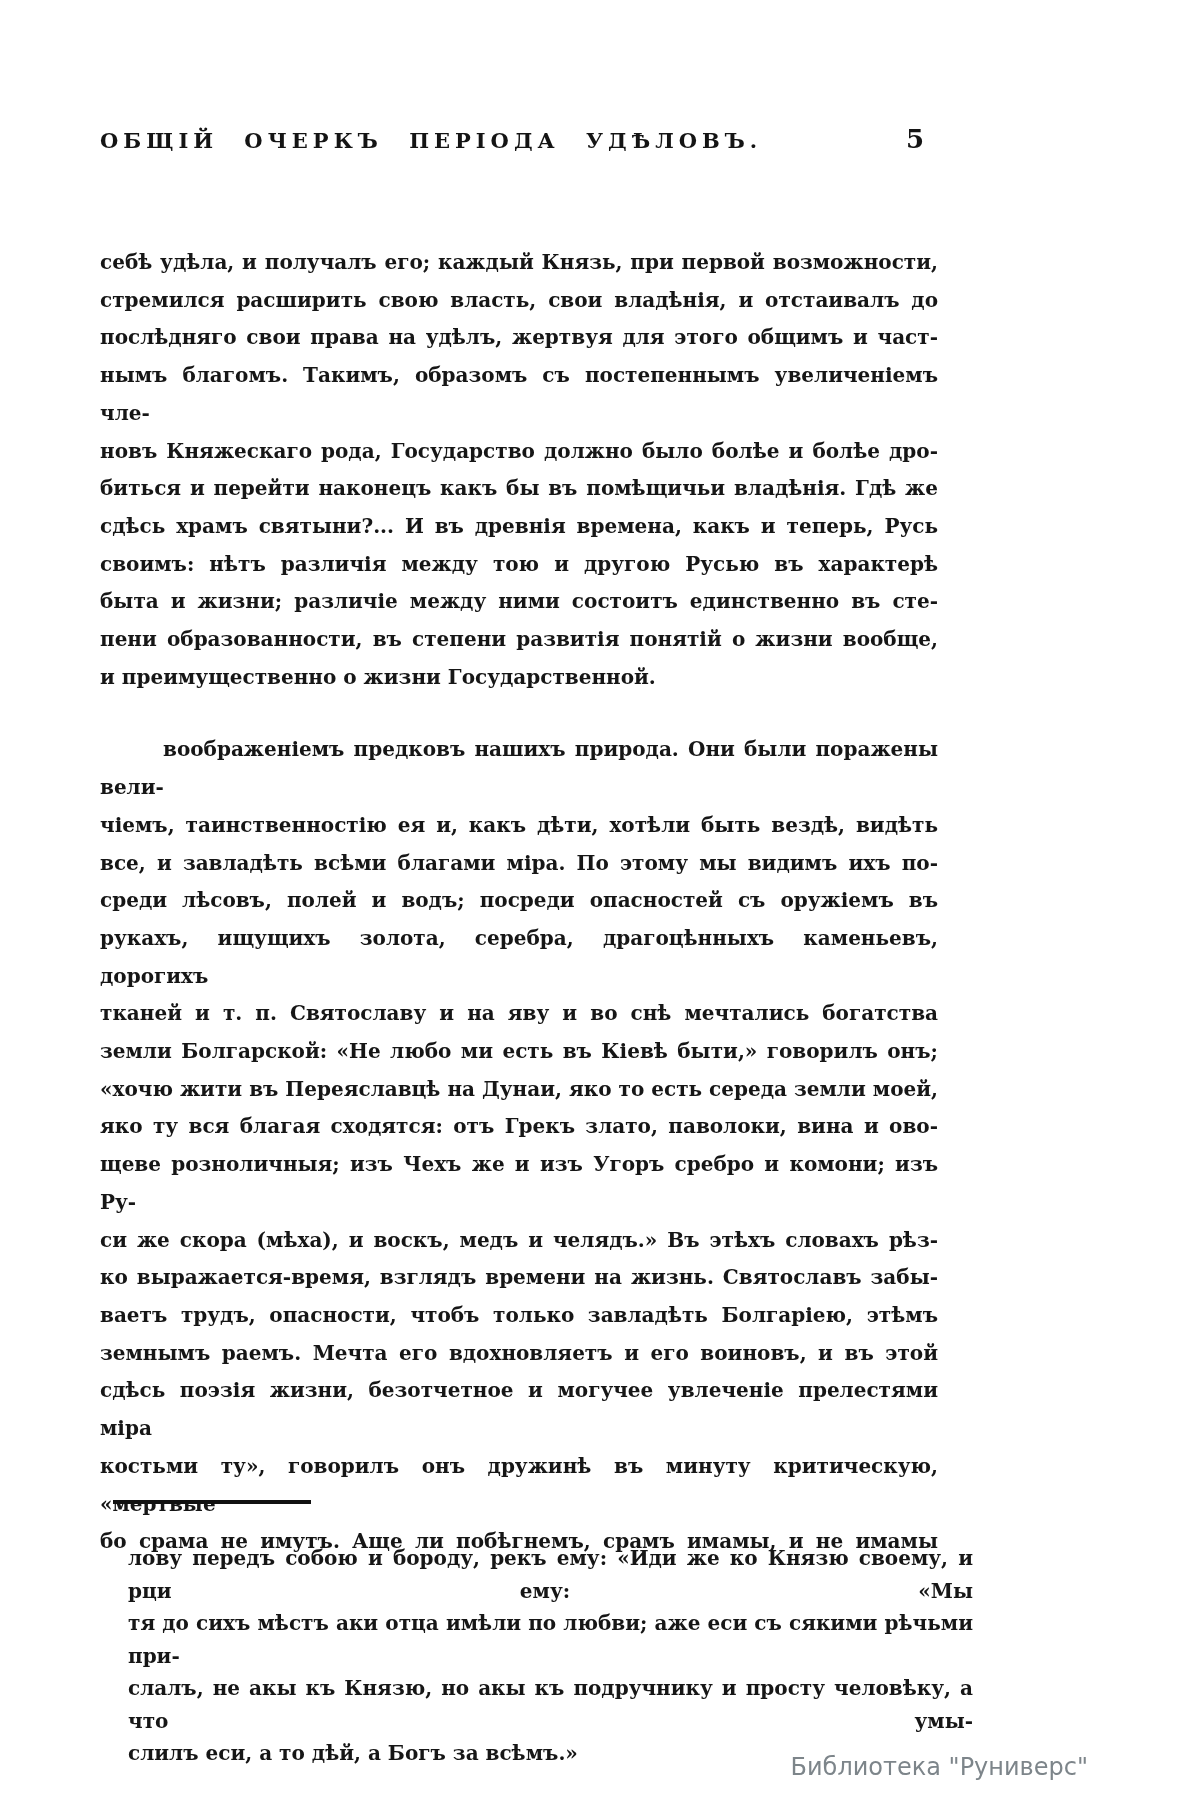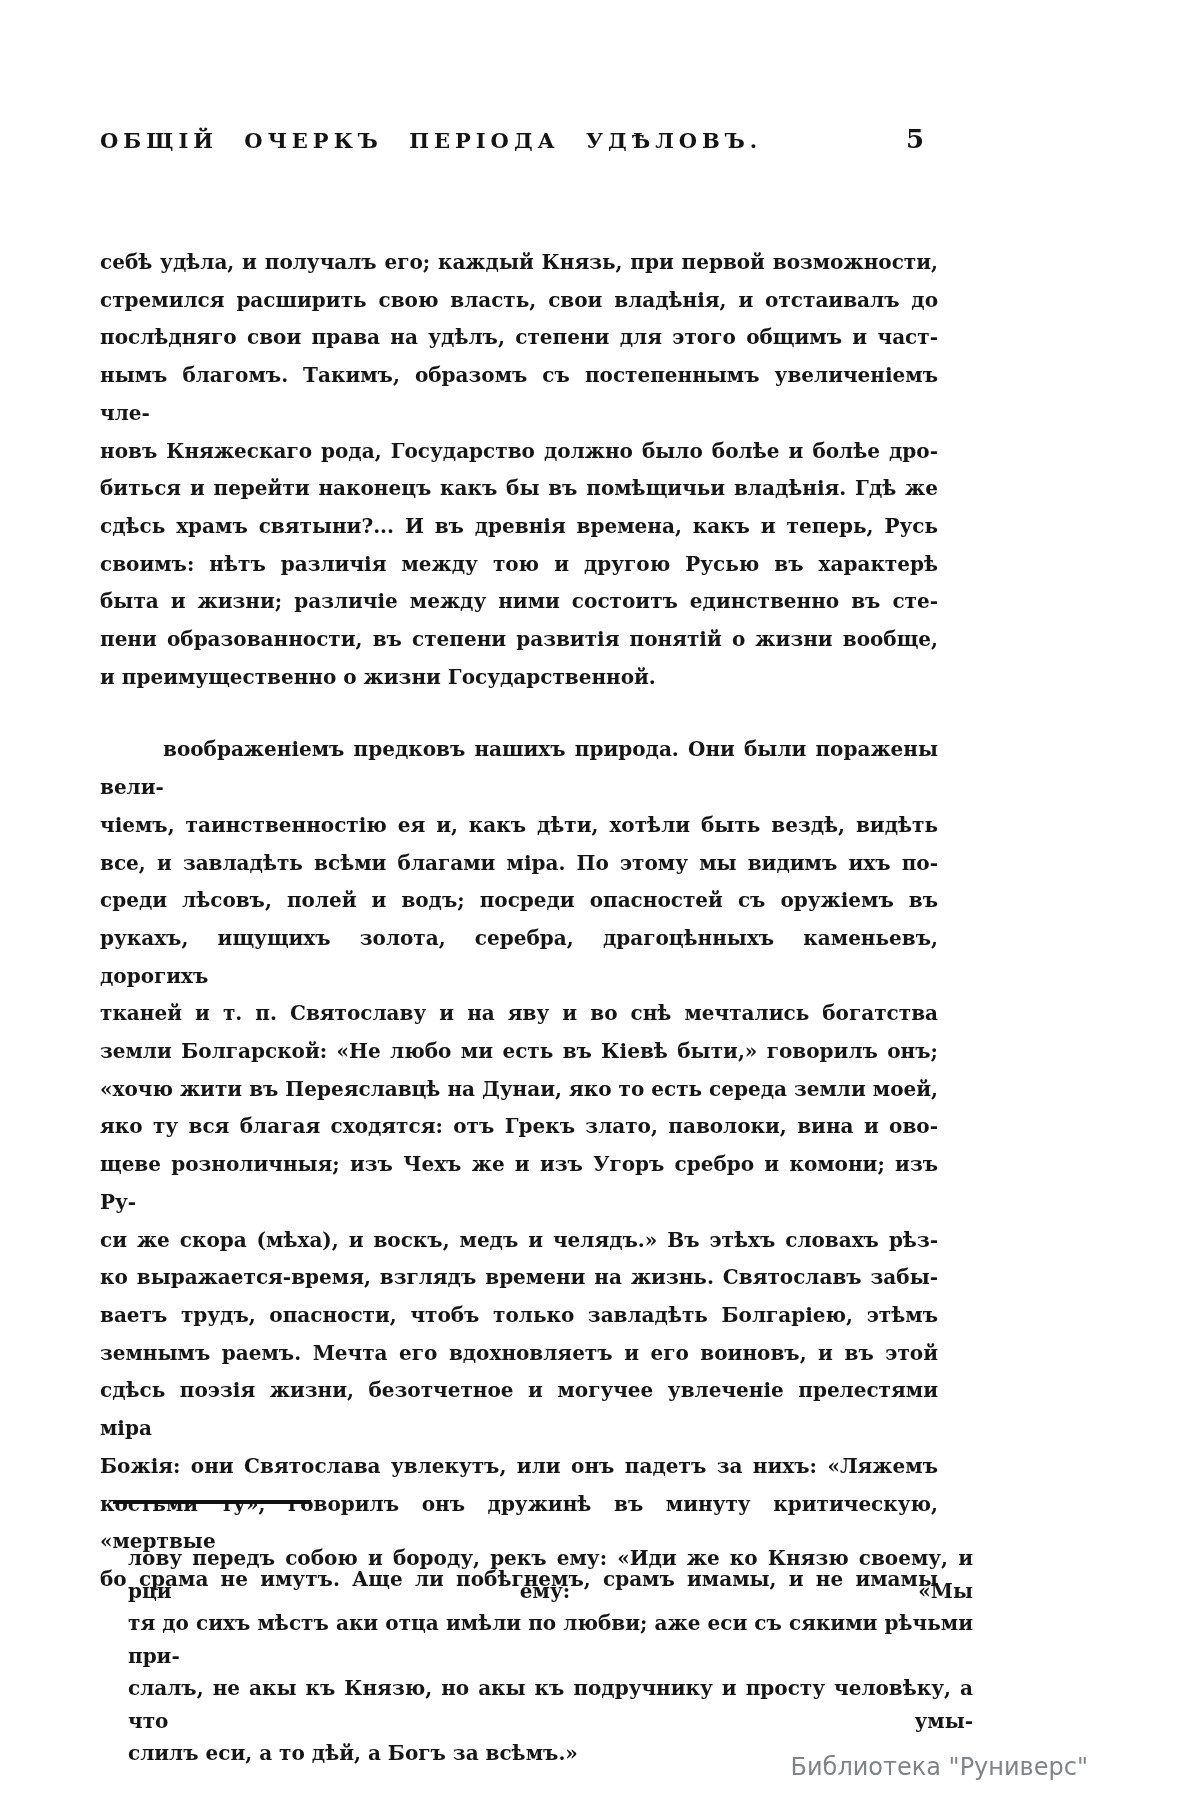--- a/index.html
+++ b/index.html
@@ -103,21 +103,21 @@
 
   <div class="running-head">
     <div class="head-title">ОБЩІЙ ОЧЕРКЪ ПЕРІОДА УДѢЛОВЪ.</div>
     <div class="page-num">5</div>
   </div>
 
   <div class="body-text">
     <div class="para last-left">
         <div class="tline">себѣ удѣла, и получалъ его; каждый Князь, при первой возможности,</div>
         <div class="tline">стремился расширить свою власть, свои владѣнія, и отстаивалъ до</div>
-        <div class="tline">послѣдняго свои права на удѣлъ, степени для этого общимъ и част-</div>
+        <div class="tline">послѣдняго свои права на удѣлъ, жертвуя для этого общимъ и част-</div>
         <div class="tline">нымъ благомъ. Такимъ, образомъ съ постепеннымъ увеличеніемъ чле-</div>
         <div class="tline">новъ Княжескаго рода, Государство должно было болѣе и болѣе дро-</div>
         <div class="tline">биться и перейти наконецъ какъ бы въ помѣщичьи владѣнія. Гдѣ же</div>
         <div class="tline">сдѣсь храмъ святыни?... И въ древнія времена, какъ и теперь, Русь</div>
         <div class="tline">своимъ: нѣтъ различія между тою и другою Русью въ характерѣ</div>
         <div class="tline">быта и жизни; различіе между ними состоитъ единственно въ сте-</div>
         <div class="tline">пени образованности, въ степени развитія понятій о жизни вообще,</div>
         <div class="tline">и преимущественно о жизни Государственной.</div>
       </div>
     <div class="para indent-first">
@@ -129,21 +129,20 @@
         <div class="tline">тканей и т. п. Святославу и на яву и во снѣ мечтались богатства</div>
         <div class="tline">земли Болгарской: «Не любо ми есть въ Кіевѣ быти,» говорилъ онъ;</div>
         <div class="tline">«хочю жити въ Переяславцѣ на Дунаи, яко то есть середа земли моей,</div>
         <div class="tline">яко ту вся благая сходятся: отъ Грекъ злато, паволоки, вина и ово-</div>
         <div class="tline">щеве розноличныя; изъ Чехъ же и изъ Угоръ сребро и комони; изъ Ру-</div>
         <div class="tline">си же скора (мѣха), и воскъ, медъ и челядъ.» Въ этѣхъ словахъ рѣз-</div>
         <div class="tline">ко выражается-время, взглядъ времени на жизнь. Святославъ забы-</div>
         <div class="tline">ваетъ трудъ, опасности, чтобъ только завладѣть Болгаріею, этѣмъ</div>
         <div class="tline">земнымъ раемъ. Мечта его вдохновляетъ и его воиновъ, и въ этой</div>
         <div class="tline">сдѣсь поэзія жизни, безотчетное и могучее увлеченіе прелестями міра</div>
-        <div class="tline">Божія: они Святослава увлекутъ, или онъ падетъ за нихъ: «Ляжемъ</div>
         <div class="tline">костьми ту», говорилъ онъ дружинѣ въ минуту критическую, «мертвые</div>
         <div class="tline">бо срама не имутъ. Аще ли побѣгнемъ, срамъ имамы, и не имамы</div>
       </div>
   </div>
 
   <div class="footnote-rule"></div>
 
   <div class="footnote last-left">
       <div class="tline">лову передъ собою и бороду, рекъ ему: «Иди же ко Князю своему, и рци ему: «Мы</div>
       <div class="tline">тя до сихъ мѣстъ аки отца имѣли по любви; аже еси съ сякими рѣчьми при-</div>

